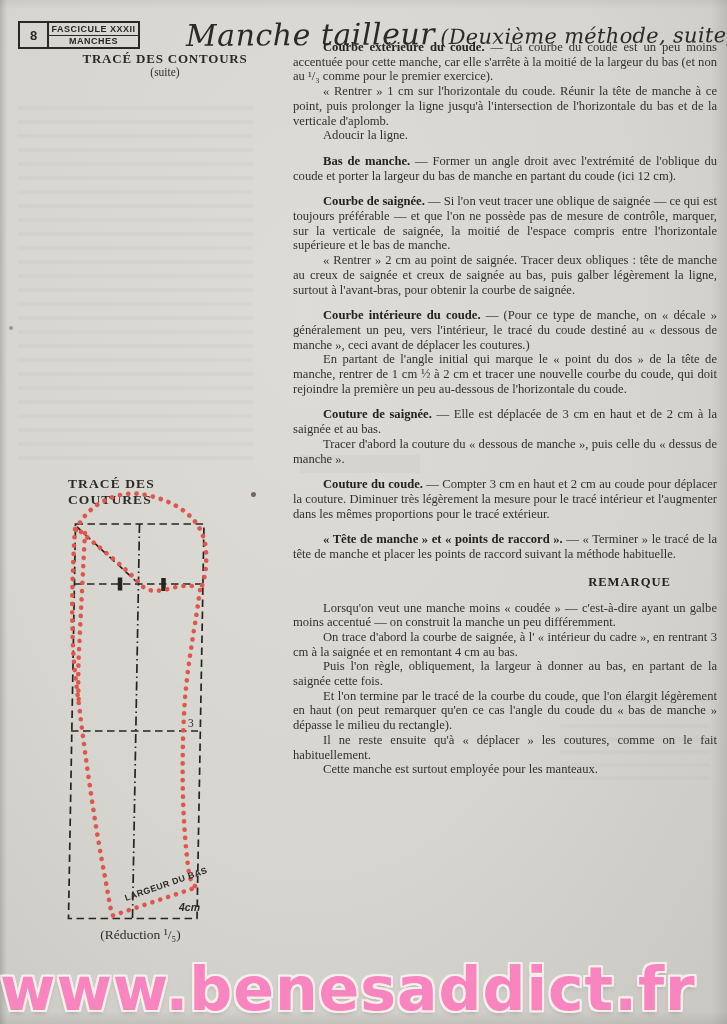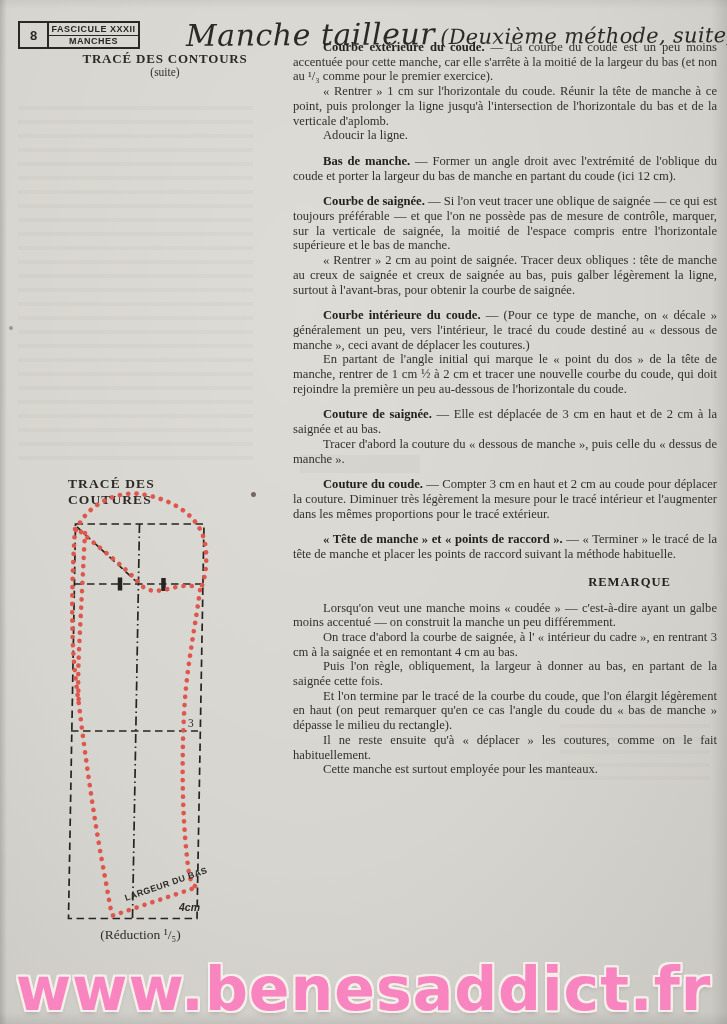--- a/index.html
+++ b/index.html
@@ -69,21 +69,21 @@
   .rcol b.lead { font-weight:bold; color:#242220; }
   .remark { text-align:right; font-weight:bold; letter-spacing:1px; text-indent:0 !important;
             margin:13px 46px 11px 0 !important; color:#242220; }
 
   
   .diagram { position:absolute; left:55px; top:485px; width:175px; height:470px; }
 
   
   .watermark {
     position:absolute; left:0; top:954px; width:727px; z-index:6;
-    text-align:center; font-family:"DejaVu Sans", sans-serif; font-weight:bold;
+    text-align:left; font-family:"DejaVu Sans", sans-serif; font-weight:bold;
     font-size:60px; letter-spacing:1px; color:#f884c0; white-space:nowrap;
     text-shadow:
       -2px -2px 0 #f4f0e9, 2px -2px 0 #f4f0e9, -2px 2px 0 #f4f0e9, 2px 2px 0 #f4f0e9,
       0 -2px 0 #f4f0e9, 0 2px 0 #f4f0e9, -2px 0 0 #f4f0e9, 2px 0 0 #f4f0e9,
       0 3px 4px rgba(120,90,105,0.35);
   }
 </style>
 </head>
 <body>
 

